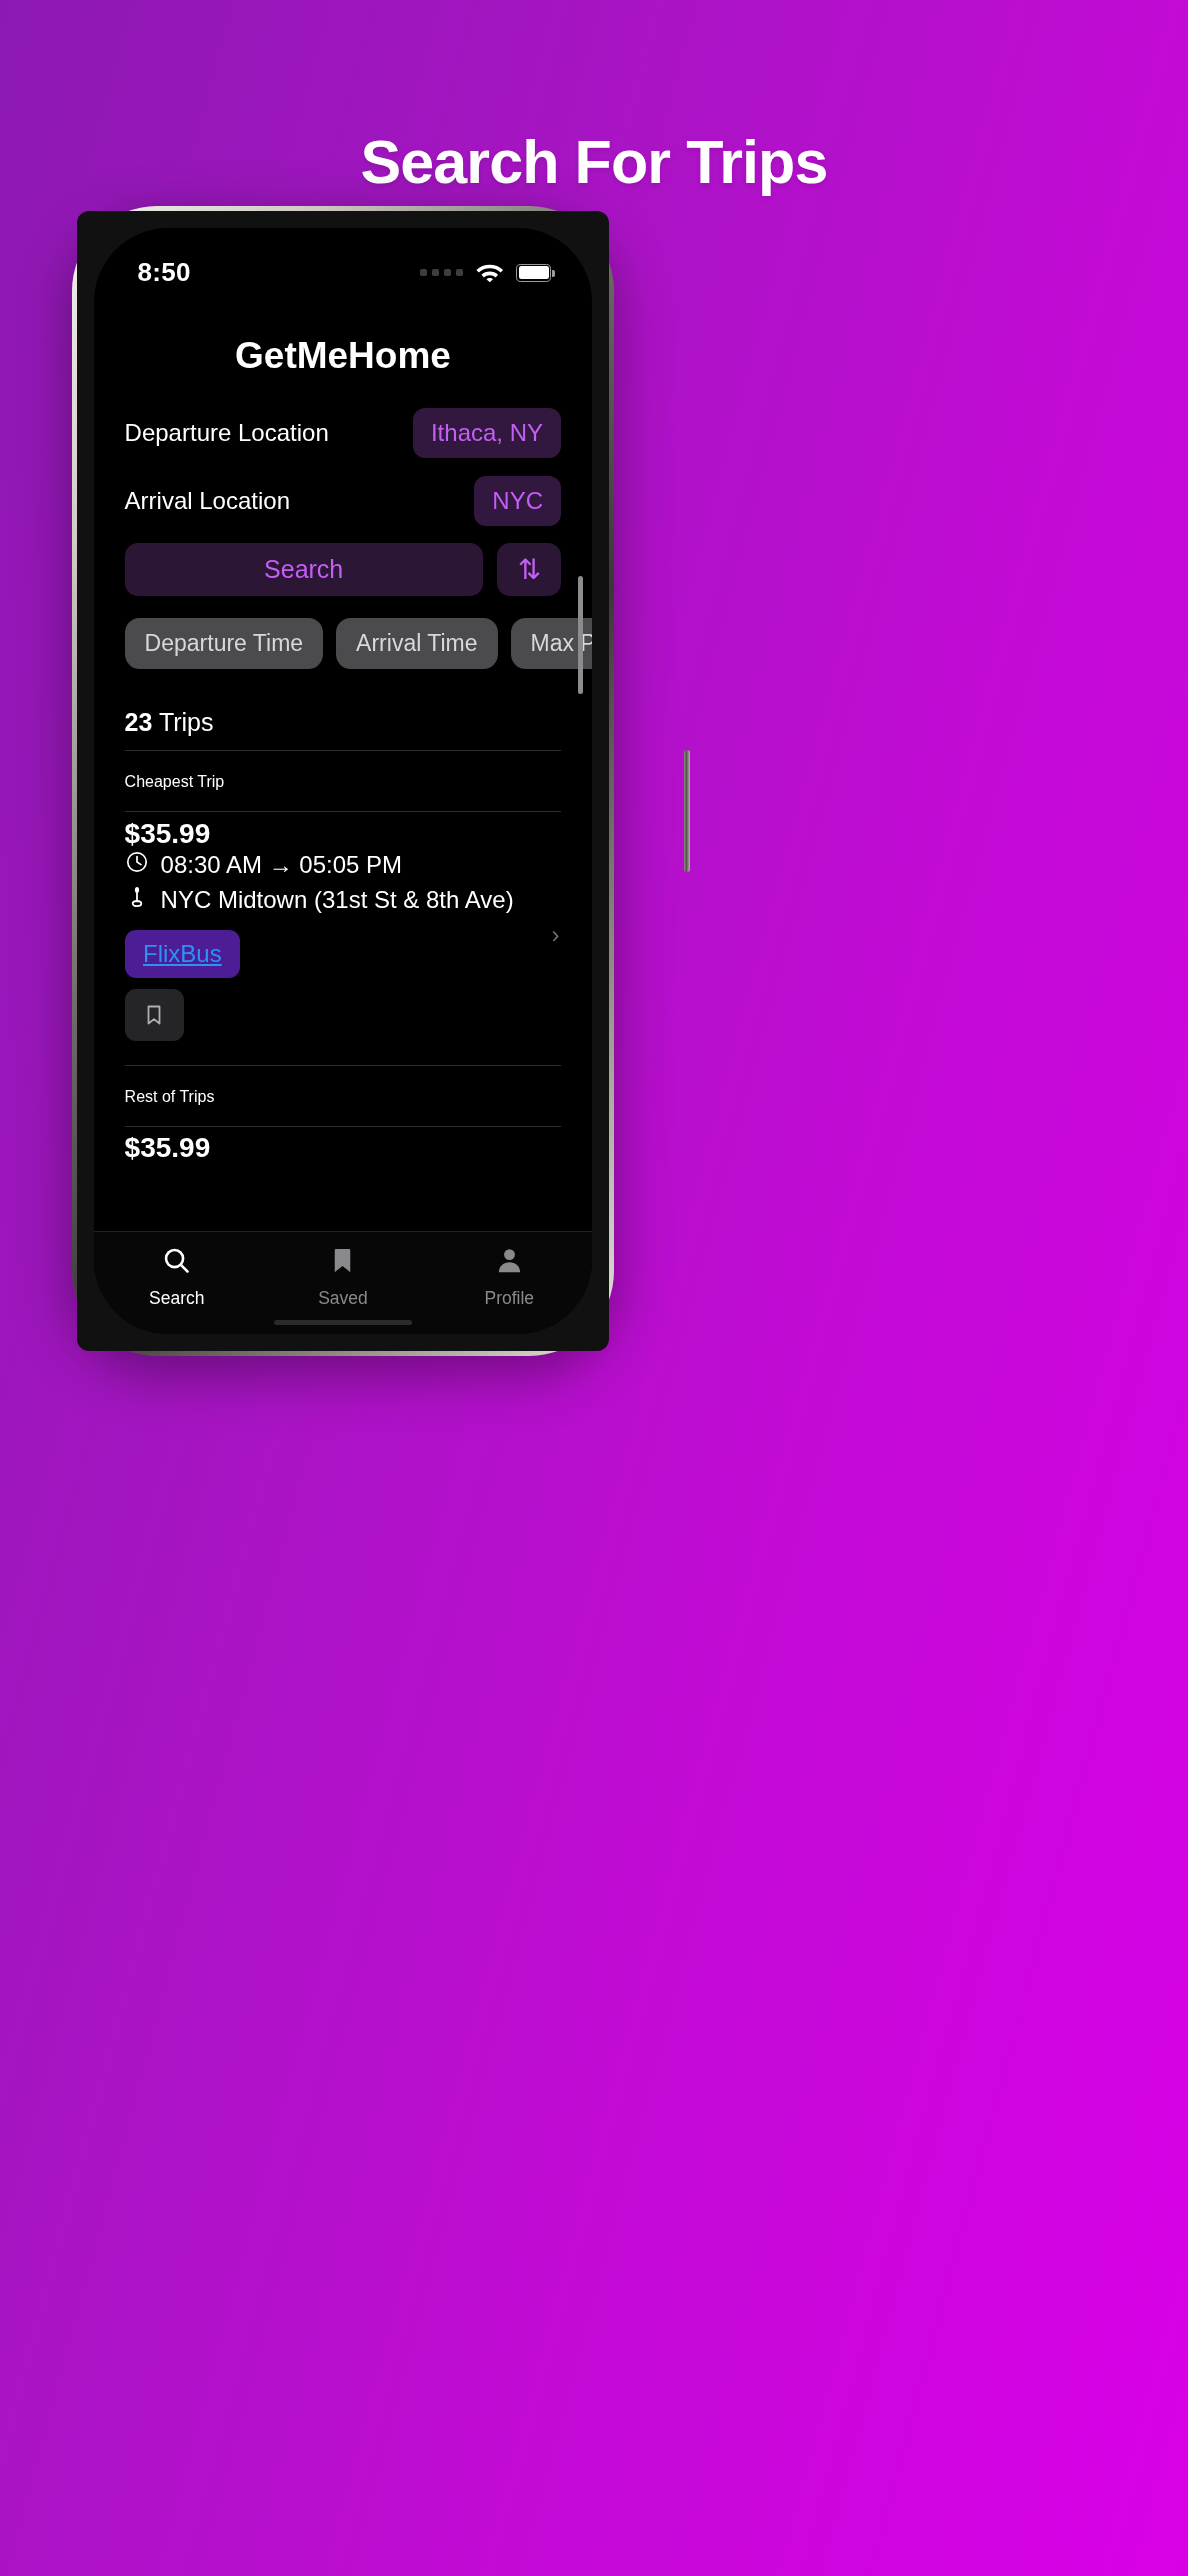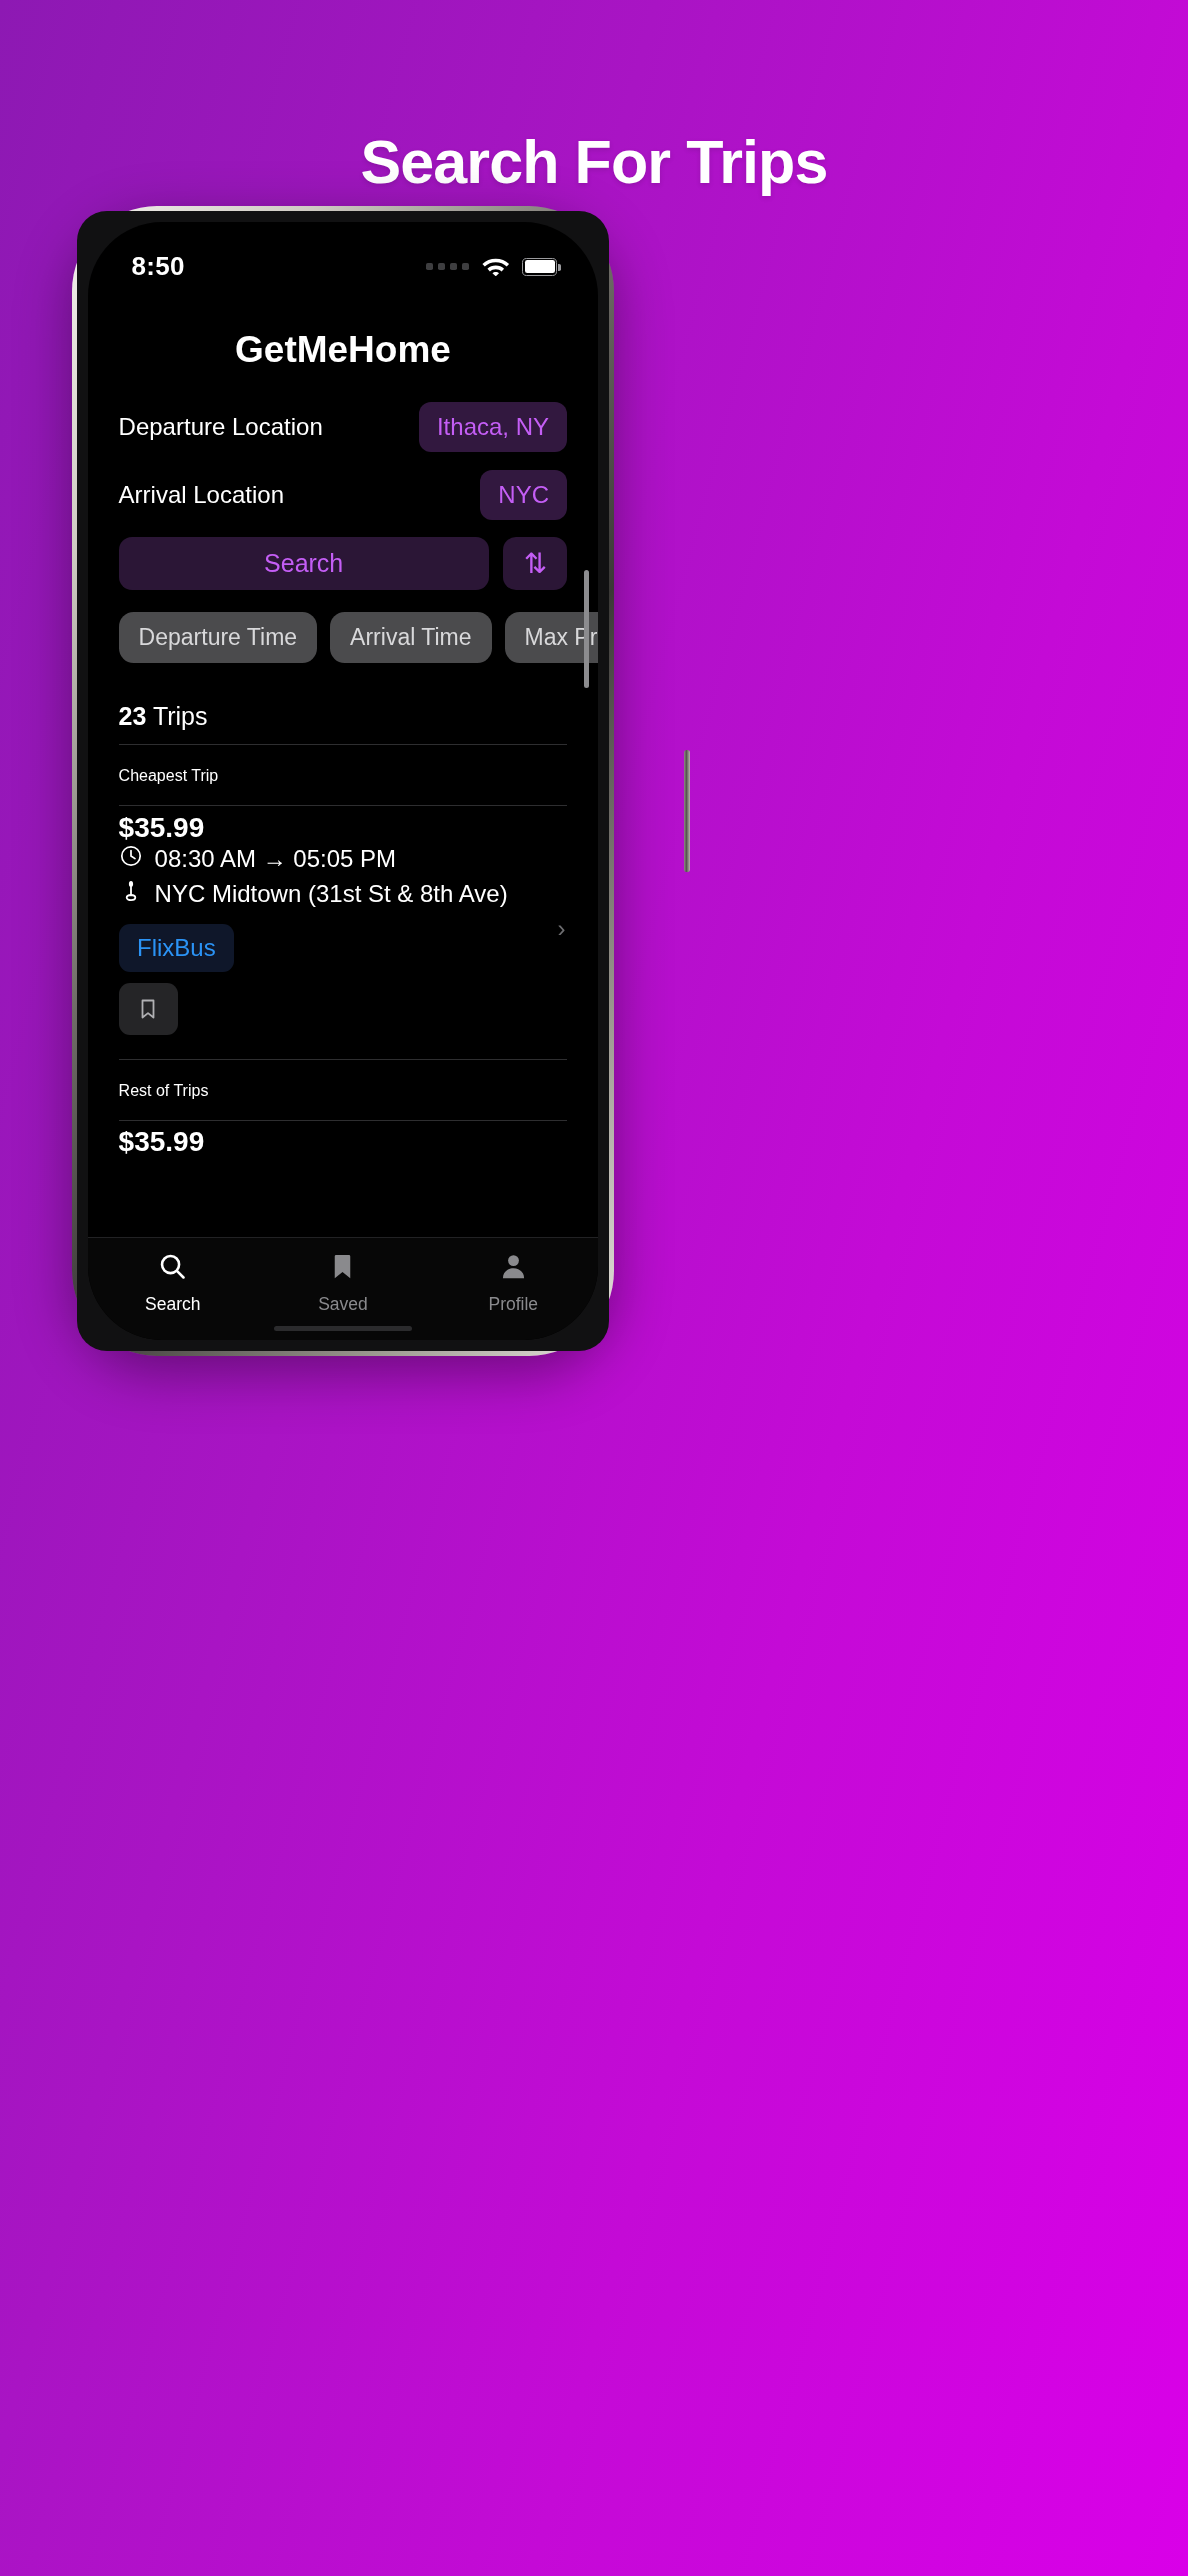--- a/index.html
+++ b/index.html
@@ -22,23 +22,23 @@
   .phone-frame {
     position:absolute; left:72px; top:206px;
     width:542px; height:1150px;
     border-radius:85px;
     background: linear-gradient(125deg,#f4f2ee 0%,#cfcbc3 18%,#6f6c67 42%,#3a3836 60%,#9b978f 82%,#e9e6e0 100%);
     padding:4.6px;
     box-shadow:0 16.6px 55px rgba(0,0,0,.38);
   }
   .phone-inner-bezel {
     width:100%; height:100%;
-    border-radius:30px;
+    border-radius:12px;
     background:#111112;
-    padding:11px;
+    padding:17px;
   }
   .screen {
     position:relative;
     width:100%; height:100%;
     border-radius:74px;
     background:#000000;
     overflow:hidden;
   }
 
   
@@ -123,22 +123,22 @@
     display:flex; align-items:center; gap:12px;
     color:#fff; font-size:24px; margin-bottom:5.5px;
   }
   .detail-line svg { flex:0 0 auto; }
   .chevron {
     position:absolute; right:33px; top:109px;
     color:#6d6d70; font-size:24px;
   }
   .provider-badge {
     display:inline-block; margin-top:9.2px;
-    background:#0f172a; color:#2b93f5;
-    padding:10px 18.4px; border-radius:11px; font-size:24px;
+    background:#4c1d95; color:#2b93f5;
+    padding:10px 18.4px; border-radius:11px; font-size:24px;text-decoration:underline;
   }
   .bookmark-btn {
     margin-top:11px; width:59px; height:52px; border-radius:11px;
     background:#252527; display:flex; align-items:center; justify-content:center;
   }
 
   .scroll-indicator {
     position:absolute; right:9.2px; top:276px; width:5.5px; height:118px;
     background:#8c8c8f; border-radius:2.8px;
   }

